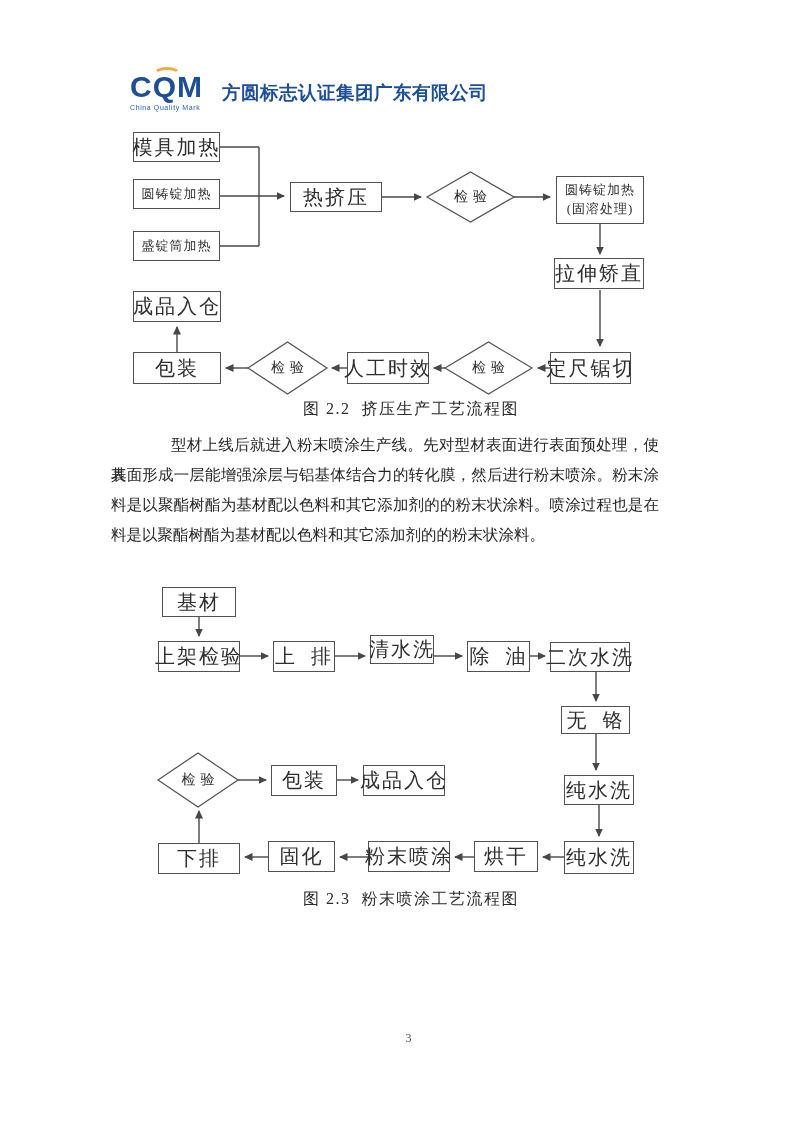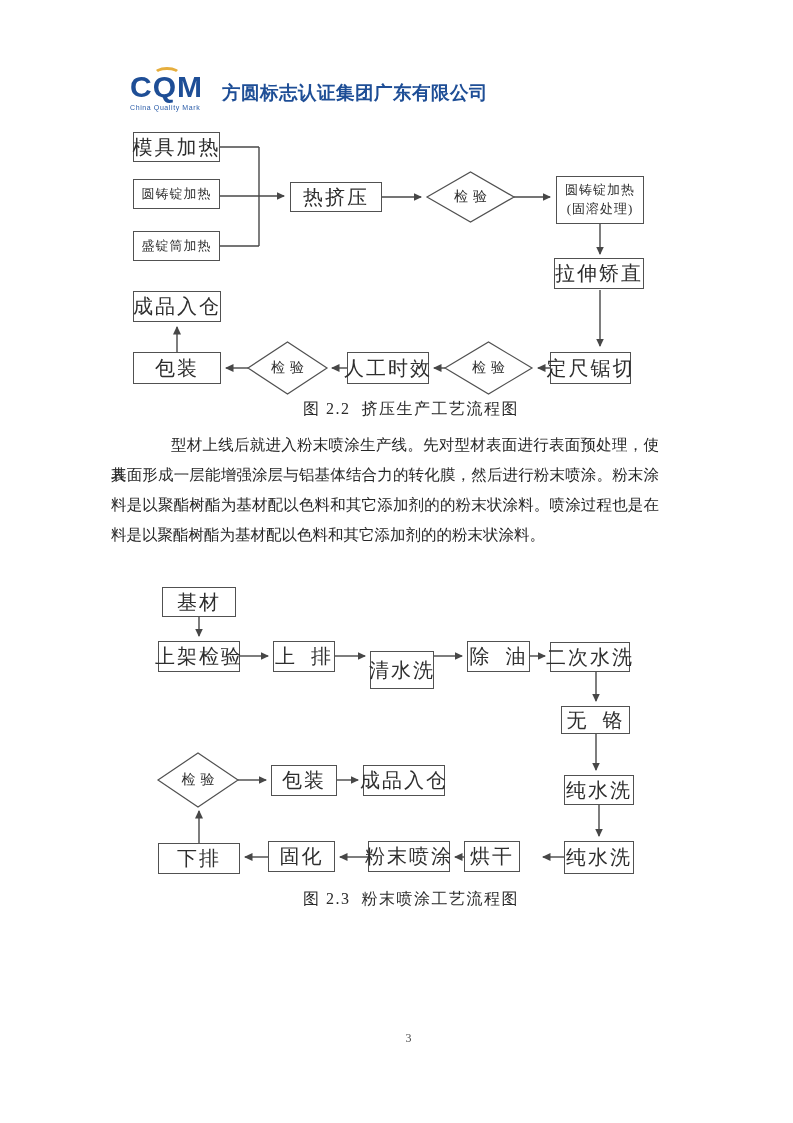--- a/index.html
+++ b/index.html
@@ -157,27 +157,27 @@
   <div class="para">
     <div class="p-line first">型材上线后就进入粉末喷涂生产线。先对型材表面进行表面预处理，使其</div>
     <div class="p-line">表面形成一层能增强涂层与铝基体结合力的转化膜，然后进行粉末喷涂。粉末涂</div>
     <div class="p-line">料是以聚酯树酯为基材配以色料和其它添加剂的的粉末状涂料。喷涂过程也是在</div>
     <div class="p-line last">料是以聚酯树酯为基材配以色料和其它添加剂的的粉末状涂料。</div>
   </div>
 
   <div class="fc-box" style="left:162px;top:587px;width:74px;height:30px">基材</div>
   <div class="fc-box" style="left:158px;top:641px;width:82px;height:31px">上架检验</div>
   <div class="fc-box" style="left:273px;top:641px;width:62px;height:31px">上  排</div>
-  <div class="fc-box" style="left:370px;top:651px;width:64px;height:38px">清水洗</div>
+  <div class="fc-box" style="left:370px;top:635px;width:64px;height:29px">清水洗</div>
   <div class="fc-box" style="left:467px;top:641px;width:63px;height:31px">除  油</div>
   <div class="fc-box" style="left:550px;top:642px;width:80px;height:30px">二次水洗</div>
   <div class="fc-box" style="left:561px;top:706px;width:69px;height:28px">无  铬</div>
   <div class="fc-box" style="left:564px;top:775px;width:70px;height:30px">纯水洗</div>
   <div class="fc-box" style="left:564px;top:841px;width:70px;height:33px">纯水洗</div>
-  <div class="fc-box" style="left:464px;top:841px;width:56px;height:31px">烘干</div>
+  <div class="fc-box" style="left:474px;top:841px;width:64px;height:31px">烘干</div>
   <div class="fc-box" style="left:368px;top:841px;width:82px;height:31px">粉末喷涂</div>
   <div class="fc-box" style="left:268px;top:841px;width:67px;height:31px">固化</div>
   <div class="fc-box" style="left:158px;top:843px;width:82px;height:31px">下排</div>
   <div class="fc-dia-label" style="left:158px;top:754px;width:80px;height:52px">检验</div>
   <div class="fc-box" style="left:271px;top:765px;width:66px;height:31px">包装</div>
   <div class="fc-box" style="left:363px;top:765px;width:82px;height:31px">成品入仓</div>
   <div class="fc-caption" style="top:889px">图 2.3  粉末喷涂工艺流程图</div>
 
   <div class="page-number">3</div>
 

